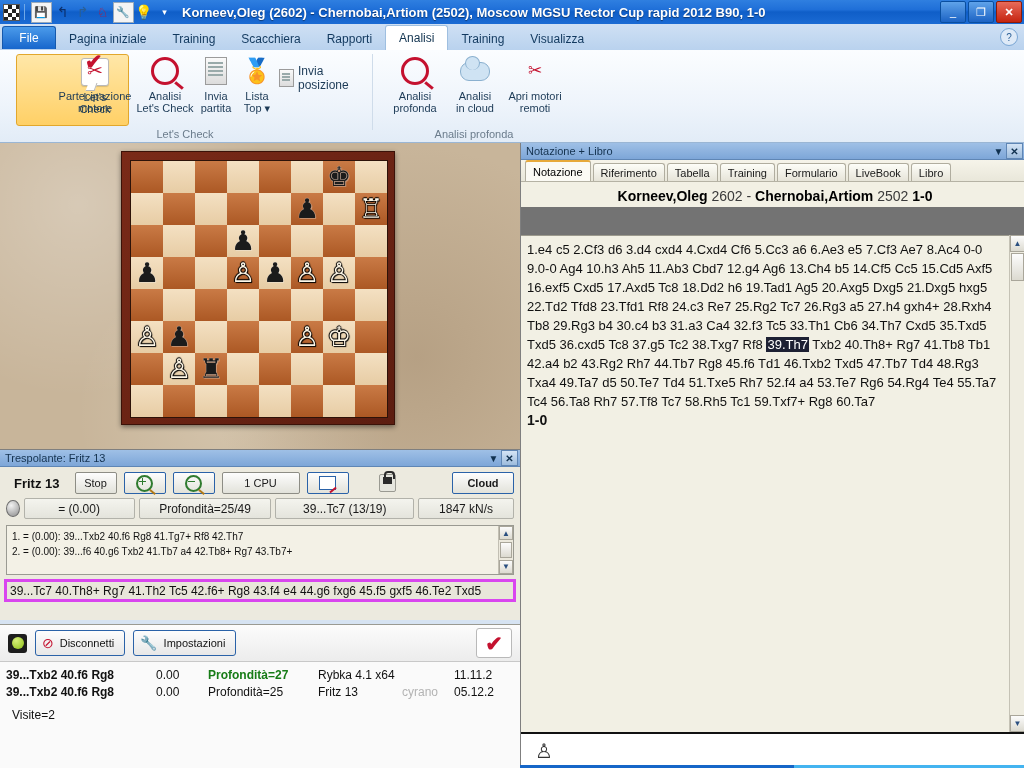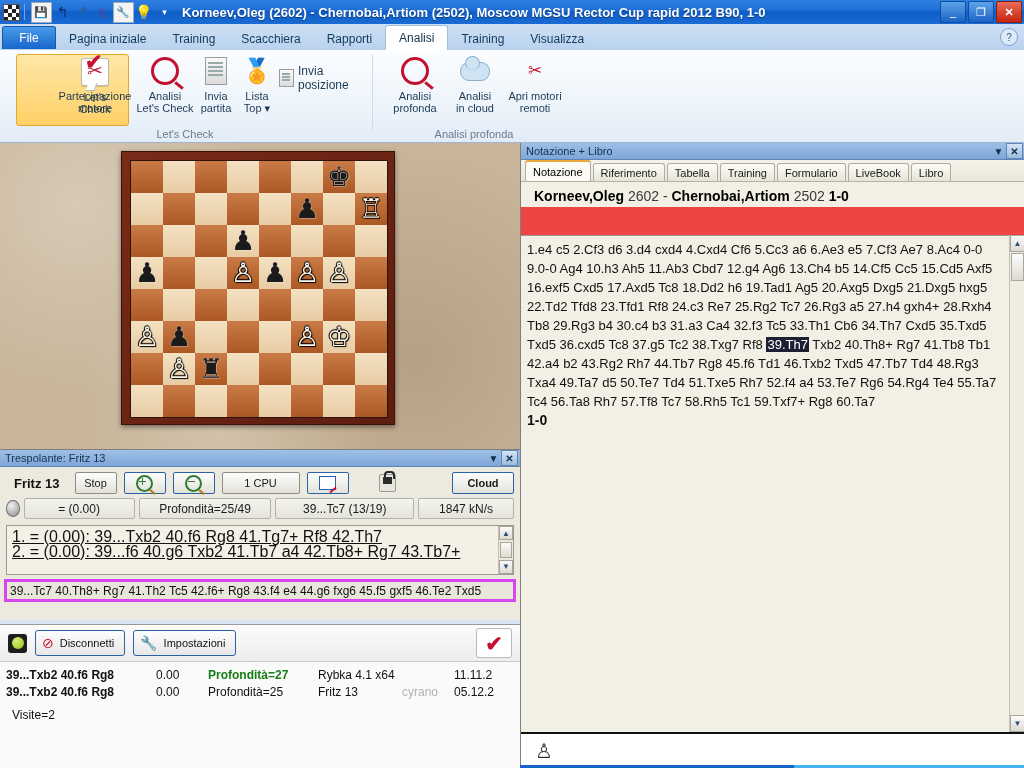--- a/index.html
+++ b/index.html
@@ -167,21 +167,21 @@
   .sfield{
     height:19px;padding:0 10px;font-size:12px;color:#1a1a1a;
     background:linear-gradient(to bottom,#f4f4ee,#e4e4dc);border:1px solid #b2b2aa;border-radius:2px;
     display:flex;align-items:center;justify-content:center;
   }
   .orb{width:15px;height:15px;border-radius:50%;background:radial-gradient(circle at 35% 30%,#f2f2f2,#8d8d8d);border:1px solid #6f6f6f;}
   .varbox{
     margin:6px 6px 0 6px;height:48px;background:#f3f1e6;border:1px solid #9a9a92;
     display:flex;overflow:hidden;
   }
-  .varlines{flex:1;padding:3px 5px;font-size:16px;color:#111;line-height:15px;text-decoration:underline;}
+  .varlines{flex:1;padding:3px 5px;font-size:10px;color:#111;line-height:15px;}
   .vsb{width:14px;background:#ece9dd;border-left:1px solid #c2bfb3;display:flex;flex-direction:column;}
   .vsb .ar{height:13px;display:flex;align-items:center;justify-content:center;font-size:8px;
     background:linear-gradient(to bottom,#fcfcfc,#dcdad0);border:1px solid #a9a69a;color:#2a4f80;}
   .vsb .thumb{height:14px;margin:2px 1px;background:linear-gradient(to bottom,#fcfcfc,#dcdad0);border:1px solid #a9a69a;}
   .vsb .track{flex:1;}
   .botline{margin:4px 4px 0 4px;height:17px;background:#e8e6da;border:3px solid #d946ef;
     font-size:12px;color:#111;display:flex;align-items:center;padding-left:3px;overflow:hidden;white-space:nowrap;}
 
   
   .lcpane{position:absolute;left:0;top:624px;width:520px;height:144px;background:#fafafa;border-top:1px solid #9a9a92;}
@@ -200,28 +200,28 @@
   .lcrow .mv{width:150px;font-weight:bold;}
   .lcrow .ev{width:52px;}
   .lcrow .dp{width:110px;}
   .lcrow .en{width:84px;}
   .lcrow .us{width:52px;color:#b3b3b3;}
   .lcrow .dt{width:60px;overflow:hidden;}
   .lcrow .dp.hi{color:#177c17;font-weight:bold;}
   .visits{padding:8px 0 0 6px;font-size:12px;color:#111;}
 
   
-  .notpane{position:absolute;left:520px;top:143px;width:504px;height:625px;background:#ef4444;
+  .notpane{position:absolute;left:520px;top:143px;width:504px;height:625px;background:#737373;
     border-left:1px solid #7f7f7f;}
   .nottabs{display:flex;align-items:flex-end;height:21px;padding-left:4px;
     background:linear-gradient(to bottom,#f6f4ea,#e9e7da);border-bottom:1px solid #b5b2a4;gap:2px;}
   .ntab{height:17px;padding:0 7px;font-size:11px;color:#1a1a1a;display:flex;align-items:center;
     background:linear-gradient(to bottom,#fdfdf8,#e6e4d8);border:1px solid #b0ad9f;border-bottom:none;border-radius:3px 3px 0 0;}
   .ntab.active{background:#fbfaf4;height:19px;border-top:2px solid #e7a93a;color:#000;}
-  .gameheader{text-align:left;padding:6px 0 3px 13px;background:#f2f0e4;}
+  .gameheader{text-align:center;padding:6px 0 3px 4px;background:#f2f0e4;}
   .gh1{font-size:14px;color:#3a3a3a;}
   .gh1 b{color:#000;}
   .gh2{font-size:13px;color:#555;margin-top:2px;}
   .gh2 b{color:#000;}
   .notbody{
     position:absolute;left:0;right:0;top:92px;bottom:36px;
     background:#f2f0e4;border-top:1px solid #9c9a8d;
     padding:4px 20px 4px 6px;font-size:13px;line-height:19px;color:#111;overflow:hidden;
   }
   .mv-hl{background:#1d2033;color:#fff;padding:0 1px;}

